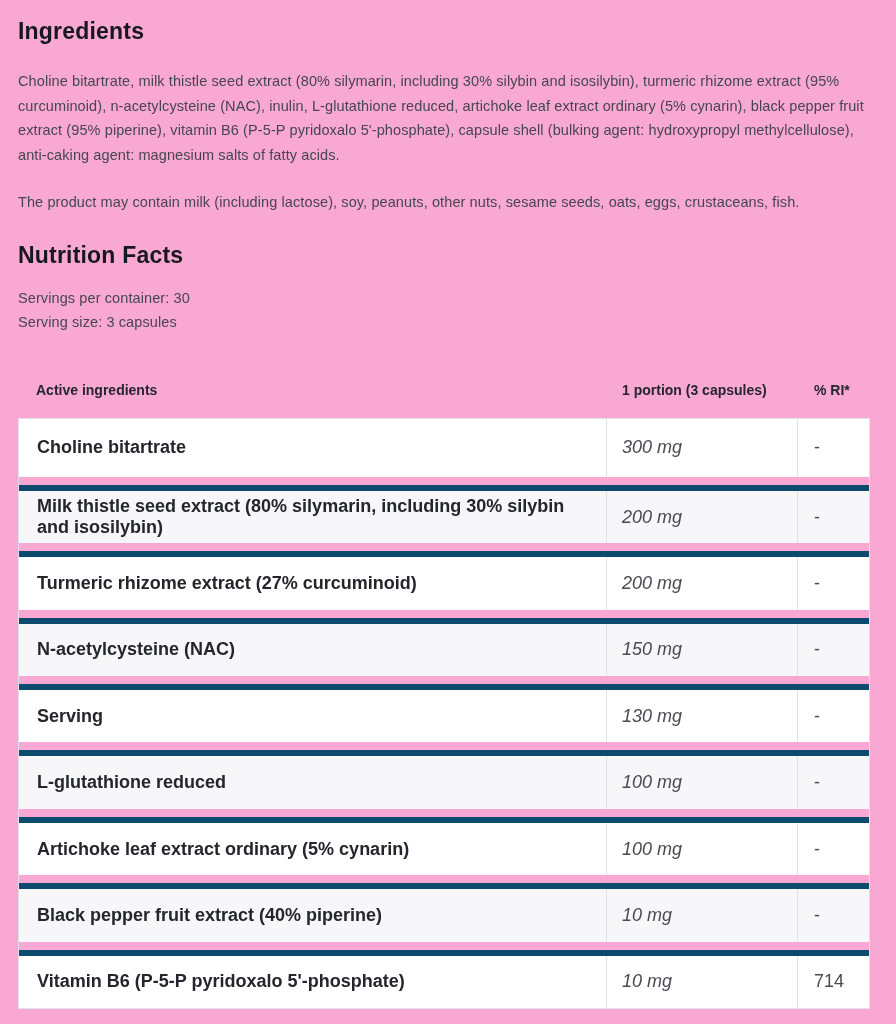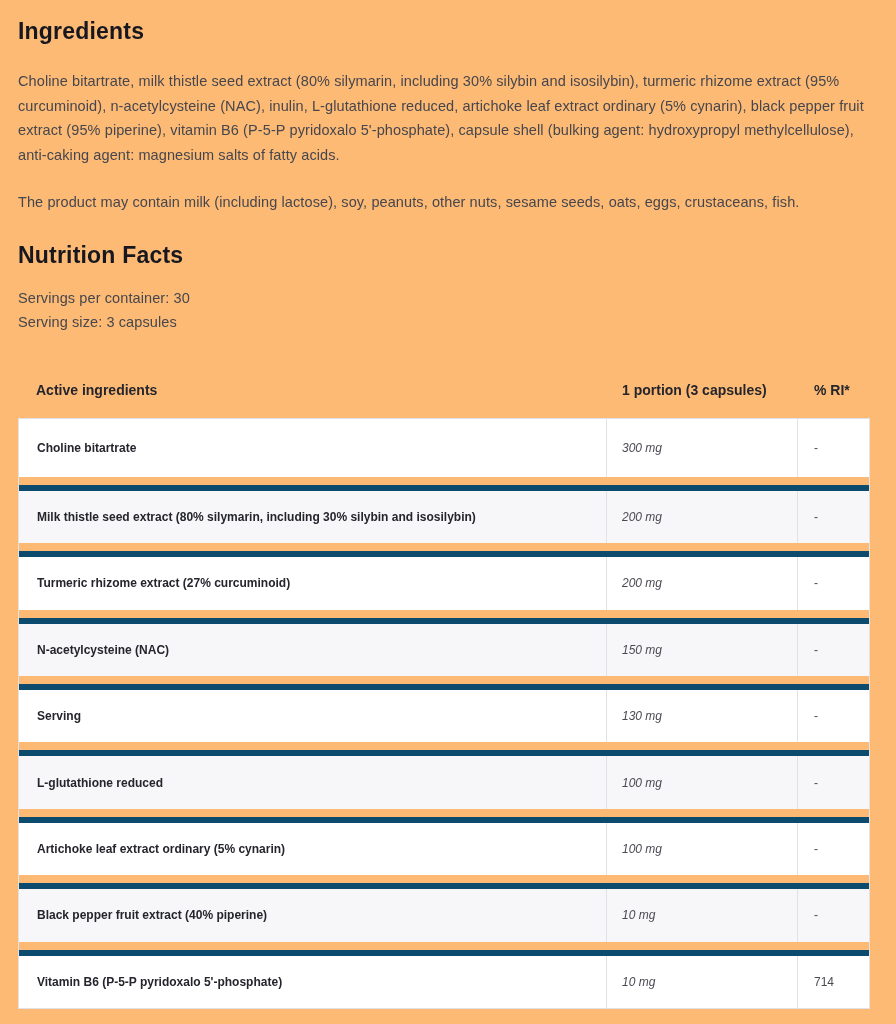--- a/index.html
+++ b/index.html
@@ -6,21 +6,21 @@
   html, body {
     background: #ffffff;
     font-family: "Liberation Sans", sans-serif;
     color: #46464e;
   }
   .page {
     width: 896px;
     height: 1024px;
     padding: 16px 18px 0 18px;
     overflow: hidden;
-    background: #fdba74;
+    background: #f9a8d4;
   }
   h2.section-title {
     font-size: 23px;
     font-weight: 700;
     color: #17171f;
     letter-spacing: 0.2px;
   }
   #ingredients-title { margin-top: 2px; }
   .body-text {
     font-size: 14.5px;
@@ -60,21 +60,21 @@
     display: flex;
     height: 58.4px;
     align-items: stretch;
     background: #ffffff;
   }
   .nf-row:nth-child(even) { background: #f7f7f9; }
   .nf-row + .nf-row { border-top: 6px solid #0c4a6e; margin-top: 8px; }
   .nf-cell {
     display: flex;
     align-items: center;
-    font-size: 12px;
+    font-size: 18px;
   }
   .nf-cell.c1 {
     flex: 0 0 588px;
     padding-left: 18px;
     padding-right: 14px;
     border-right: 1px solid #e2e2e6;
     font-weight: 700;
     color: #25252d;
   }
   .nf-cell.c2 {

